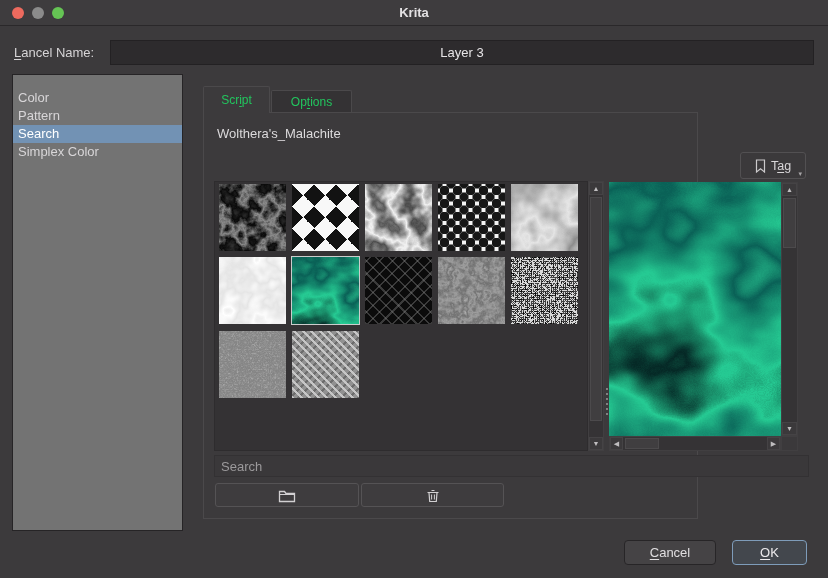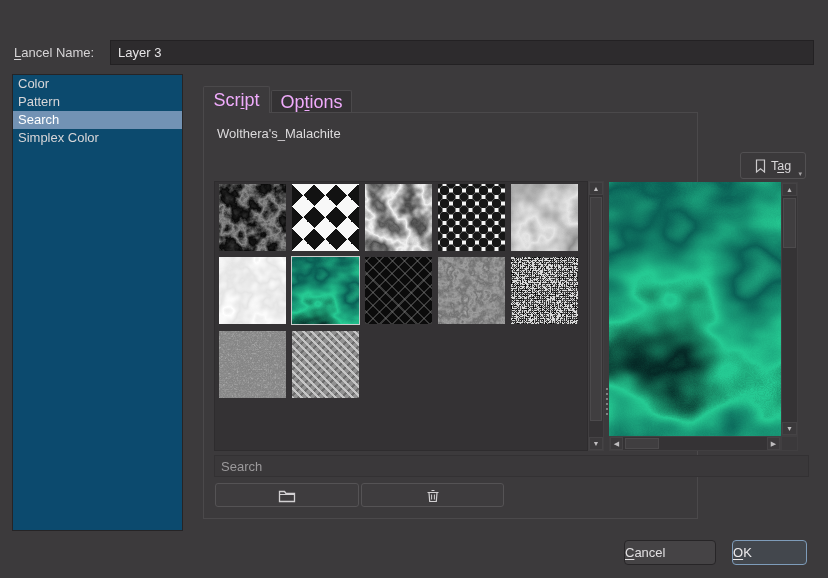--- a/index.html
+++ b/index.html
@@ -11,29 +11,29 @@
   .titlebar { position:absolute; left:0; top:0; width:828px; height:26px; background:#3e3c3e; border-bottom:1px solid #2a282a; }
   .title { position:absolute; left:0; top:0; width:100%; height:26px; line-height:26px; text-align:center; color:#e3e1e3; font-size:13px; font-weight:700; }
   .traffic { position:absolute; left:12px; top:7px; display:flex; gap:8px; }
   .tl { width:12px; height:12px; border-radius:50%; }
   .tl-close { background:#ed6a5e; }
   .tl-min { background:#8b8b8b; }
   .tl-zoom { background:#65c454; }
 
   
   .lbl-layer { position:absolute; left:14px; top:45px; font-size:13px; color:#d6d4d6; }
-  .input-layer { position:absolute; left:110px; top:40px; width:704px; height:25px; background:#2d2b2d; border:1px solid #232123; color:#e6e4e6; font-size:13px; padding:0 7px; font-family:inherit; outline:none; }
-
-  
-  .type-list { position:absolute; left:12px; top:74px; width:171px; height:457px; background:#0c4a6e; border:1px solid #262426; padding-top:0; }
+  .input-layer { position:absolute; left:110px; top:40px; width:704px; height:25px; background:#2d2b2d; border:1px solid #232123; color:#e6e4e6; font-size:13px; padding:0 7px; font-family:inherit; outline:none;text-align:center; }
+
+  
+  .type-list { position:absolute; left:12px; top:74px; width:171px; height:457px; background:#737373; border:1px solid #262426; padding-top:14px; }
   .type-item { height:18px; line-height:18px; padding-left:5px; font-size:13px; color:#d8d6d8; white-space:nowrap; }
   .type-item.selected { background:#7292b4; color:#ffffff; }
 
   
-  .tab { position:absolute; font-size:18px; color:#f0abfc; text-align:center; border:1px solid #4b494b; border-bottom:none; border-radius:2px 2px 0 0; }
+  .tab { position:absolute; font-size:12px; color:#22c55e; text-align:center; border:1px solid #4b494b; border-bottom:none; border-radius:2px 2px 0 0; }
   .tab.active { left:203px; top:86px; width:67px; height:27px; line-height:26px; background:#3c3a3c; z-index:3; }
   .tab.inactive { left:271px; top:90px; width:81px; height:23px; line-height:22px; background:#343234; z-index:1; }
   .mn { text-decoration:underline; text-underline-offset:2px; }
 
   
   .pane { position:absolute; left:203px; top:112px; width:495px; height:407px; border:1px solid #4b494b; background:#3c3a3c; z-index:2; }
   .res-name { position:absolute; left:13px; top:13px; font-size:13px; color:#dcdadc; }
 
   .combo { position:absolute; left:10px; top:41px; width:520px; height:24px; background:#323032; border:1px solid #232123; border-radius:2px; color:#dcdadc; font-size:13px; line-height:22px; padding-left:7px; }
   .combo-arrow { position:absolute; right:8px; top:0; color:#a8a6a8; font-size:9px; line-height:22px; }
@@ -80,21 +80,21 @@
   .preview svg { display:block; }
 
   
   .search { position:absolute; left:10px; top:342px; width:595px; height:22px; background:#3a383a; border:1px solid #333133; color:#a3a3a3; font-size:13px; padding:0 6px; font-family:inherit; outline:none; }
   .search::placeholder { color:#9b999b; opacity:1; }
   .res-btn { position:absolute; top:370px; height:24px; background:#3e3c3e; border:1px solid #555355; border-radius:3px; display:flex; align-items:center; justify-content:center; }
   .res-btn.folder { left:11px; width:144px; }
   .res-btn.trash { left:157px; width:143px; }
 
   
-  .dlg-btn { position:absolute; top:540px; height:25px; font-size:13px; display:flex; align-items:center; border-radius:4px; font-family:inherit; }
+  .dlg-btn { position:absolute; top:540px; height:25px; font-size:13px; display:flex; align-items:center; justify-content:center; border-radius:4px; font-family:inherit; }
   .btn-cancel { left:624px; width:92px; background:#454345; border:1px solid #272527; color:#e0dee0; }
   .btn-ok { left:732px; width:75px; background:#43474d; border:1px solid #7e9cba; color:#eceaec; }
 </style>
 </head>
 <body>
 
 <svg width="0" height="0" style="position:absolute">
   <defs>
     <filter id="f-dkm" color-interpolation-filters="sRGB">
       <feTurbulence type="fractalNoise" baseFrequency="0.05" numOctaves="5" seed="11"></feTurbulence>
@@ -184,20 +184,28 @@
         <feFuncG type="table" tableValues="0.20 0.72 0.86 0.38 0.80 0.16 0.88 0.60"></feFuncG>
         <feFuncB type="table" tableValues="0.18 0.52 0.62 0.34 0.58 0.15 0.63 0.47"></feFuncB>
         <feFuncA type="table" tableValues="1 1"></feFuncA>
       </feComponentTransfer>
     </filter>
   </defs>
 </svg>
 
 <div class="dialog">
 
+  <div class="titlebar">
+    <div class="traffic">
+      <div class="tl tl-close"></div>
+      <div class="tl tl-min"></div>
+      <div class="tl tl-zoom"></div>
+    </div>
+    <div class="title">Krita</div>
+  </div>
 
   <label class="lbl-layer"><span class="mn">L</span><span>ancel Name:</span></label>
   <input class="input-layer" value="Layer 3" style="">
 
   <div class="type-list">
     <div class="type-item">Color</div>
     <div class="type-item">Pattern</div>
     <div class="type-item selected">Search</div>
     <div class="type-item">Simplex Color</div>
   </div>

